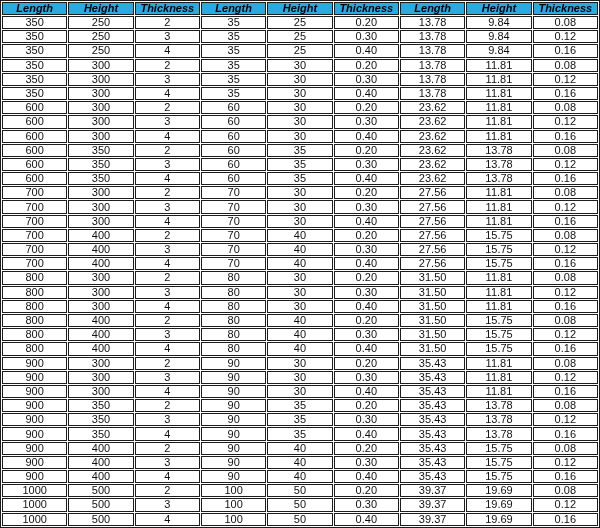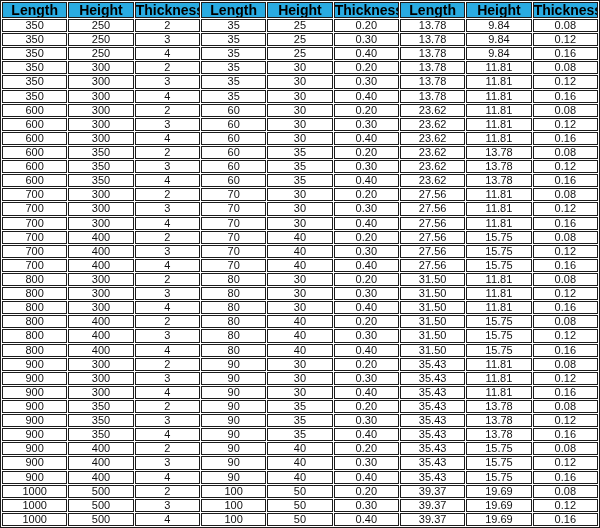--- a/index.html
+++ b/index.html
@@ -36,22 +36,23 @@
   }
   th.group-header {
     background: var(--header-bg, #29abe2);
     color: #000000;
     font-size: 12px;
     font-weight: bold;
   }
   th.col-header {
     background: var(--header-bg, #29abe2);
     color: #000000;
-    font-size: 14px;
+    font-size: 11px;
     font-weight: bold;
+    font-style: italic;
   }
   td {
     font-size: 11px;
     color: var(--text-color, #111111);
     font-weight: normal;
   }
 </style>
 </head>
 <body>
 

